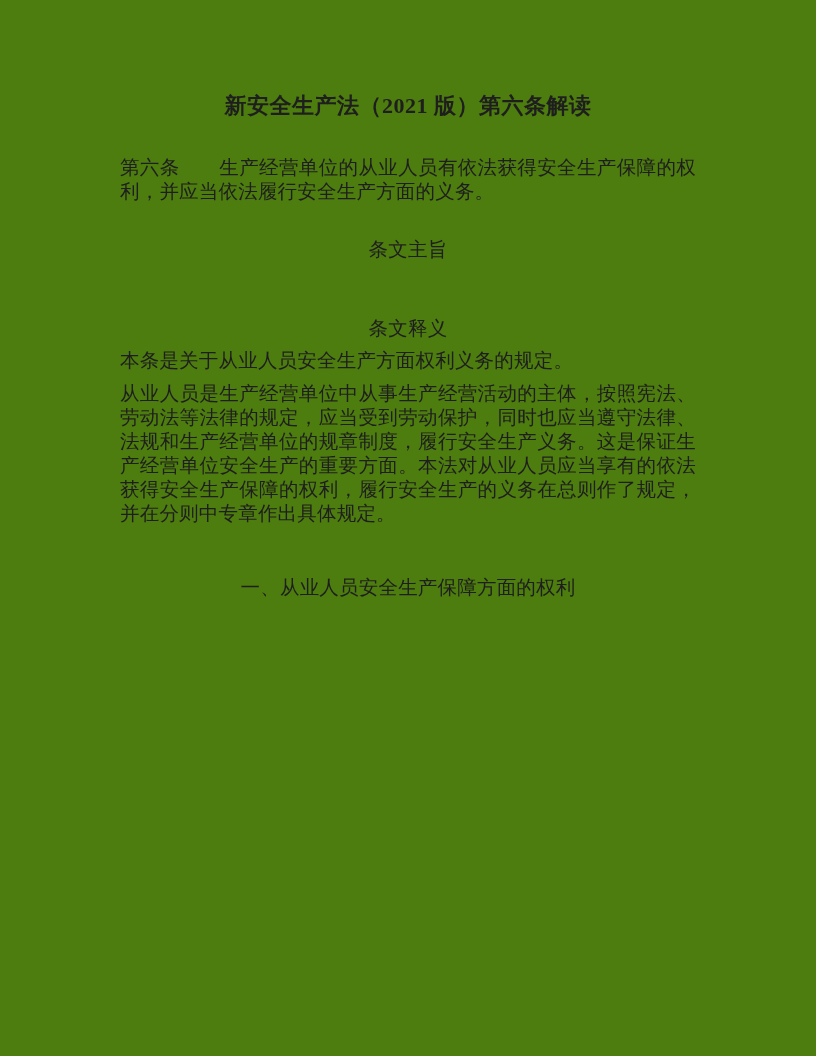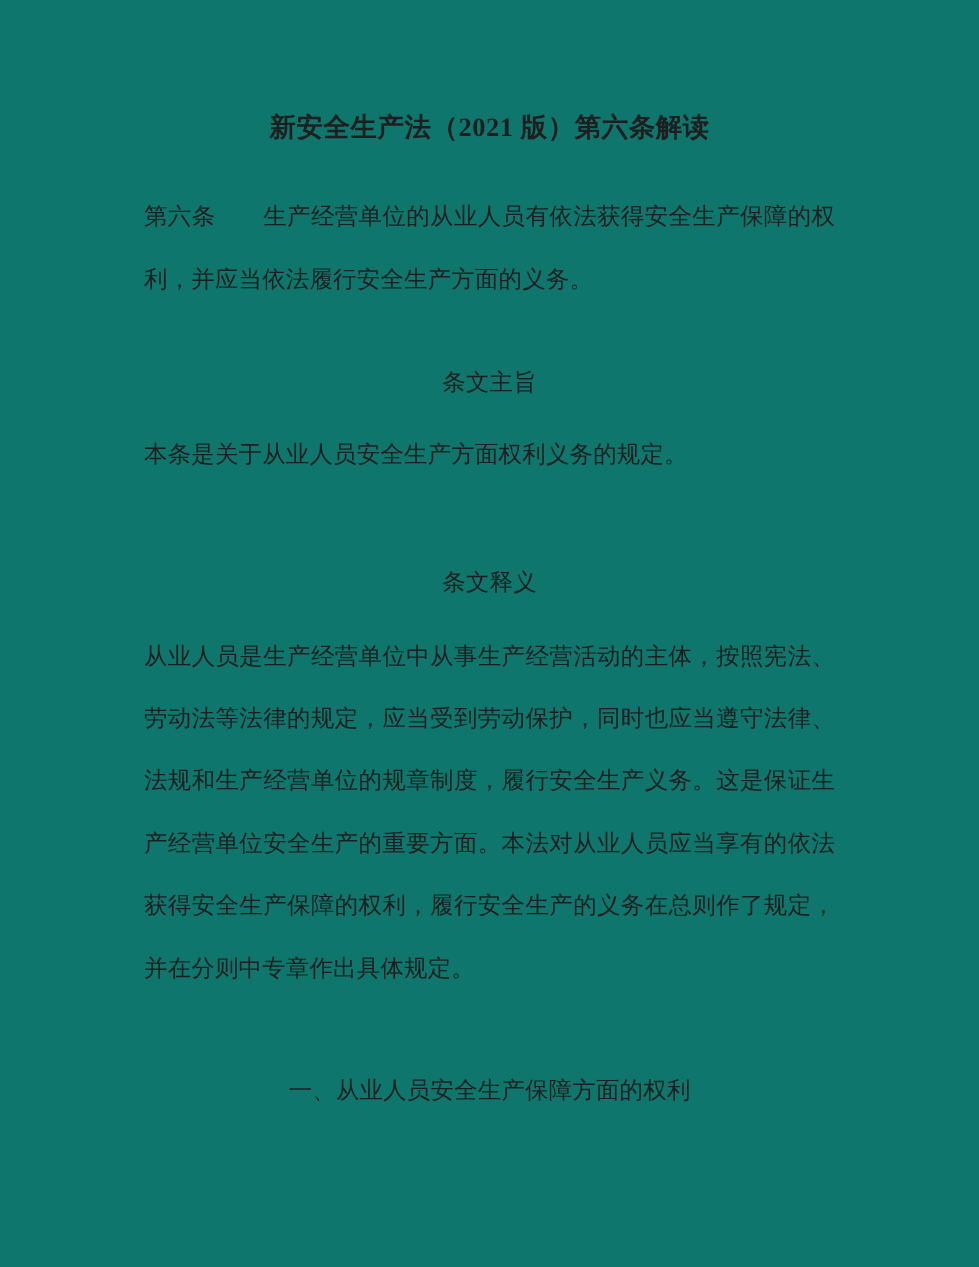--- a/index.html
+++ b/index.html
@@ -23,21 +23,21 @@
   .doc-title {
     margin-top: 86px;
     font-size: 22px;
     line-height: 40px;
     font-weight: bold;
     text-align: center;
     letter-spacing: 0.5px;
   }
   .doc-block {
     font-size: 19.5px;
-    line-height: 52px;
+    line-height: 24px;
     letter-spacing: 0.2px;
   }
   .doc-block.paragraph {
     text-align: justify;
     text-justify: inter-character;
   }
   .doc-block.heading {
     text-align: center;
   }
   
@@ -45,25 +45,25 @@
   .block-1 { margin-top: 34px; }  
   .block-2 { margin-top: 8px;  }  
   .block-3 { margin-top: 55px; }  
   .block-4 { margin-top: 9px;  }  
   .block-5 { margin-top: 50px; }  
   .block-6 { margin-top: 15px; }  
 </style>
 </head>
 <body>
 
-<div class="page" style="background: #0f766e; color: rgb(30, 30, 30);">
+<div class="page" style="background: #4d7c0f; color: rgb(30, 30, 30);">
   <div class="content">
     <div class="doc-title">新安全生产法（2021 版）第六条解读</div>
     <div id="doc-body">
         <div class="doc-block paragraph block-0">第六条　　生产经营单位的从业人员有依法获得安全生产保障的权利，并应当依法履行安全生产方面的义务。</div>
         <div class="doc-block heading block-1">条文主旨</div>
+        <div class="doc-block heading block-3">条文释义</div>
         <div class="doc-block paragraph block-2">本条是关于从业人员安全生产方面权利义务的规定。</div>
-        <div class="doc-block heading block-3">条文释义</div>
         <div class="doc-block paragraph block-4">从业人员是生产经营单位中从事生产经营活动的主体，按照宪法、劳动法等法律的规定，应当受到劳动保护，同时也应当遵守法律、法规和生产经营单位的规章制度，履行安全生产义务。这是保证生产经营单位安全生产的重要方面。本法对从业人员应当享有的依法获得安全生产保障的权利，履行安全生产的义务在总则作了规定，并在分则中专章作出具体规定。</div>
         <div class="doc-block heading block-5">一、从业人员安全生产保障方面的权利</div>
       </div>
   </div>
 </div>
 
 </body></html>

